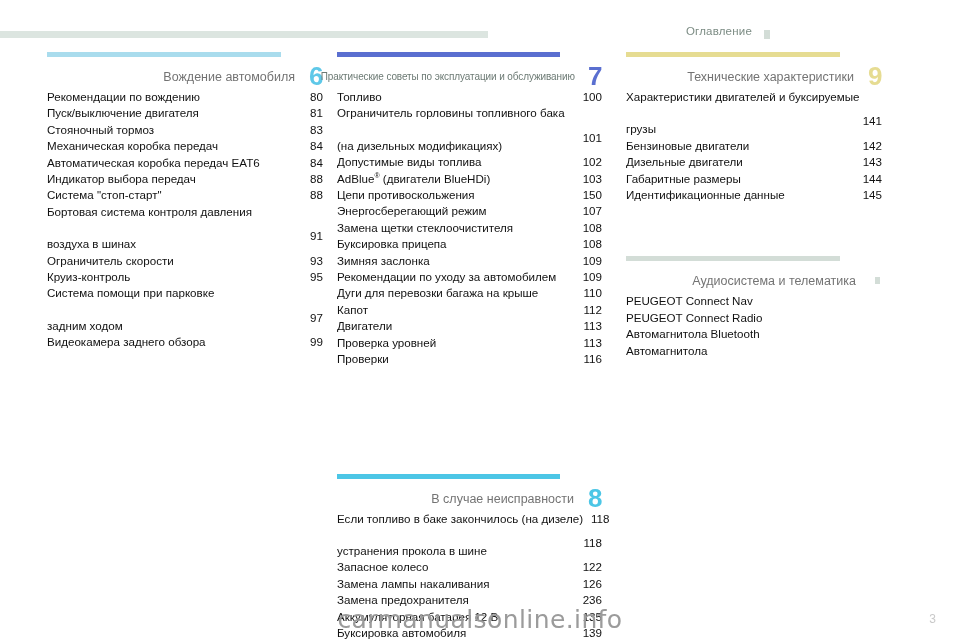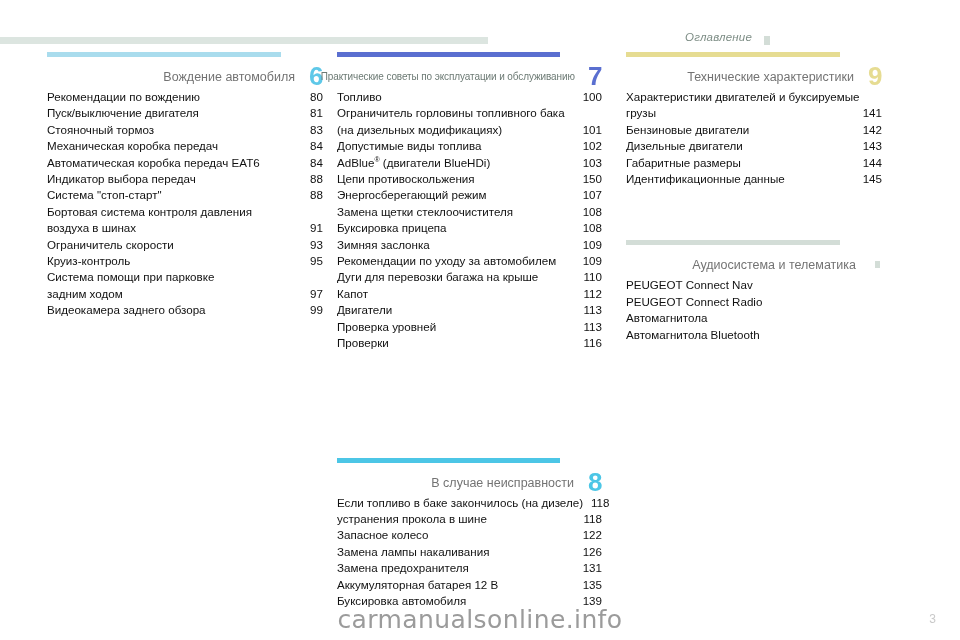--- a/index.html
+++ b/index.html
@@ -9,21 +9,21 @@
     background:#ffffff;
     font-family:"Liberation Sans","DejaVu Sans",sans-serif;
     color:#1a1a1a;
     position:relative;
     overflow:hidden;
     -webkit-font-smoothing:antialiased;
   }
 
   
   .page-header{
-    position:absolute;left:0;top:8px;width:796px;height:52px;font-style:italic;
+    position:absolute;left:0;top:2px;width:796px;height:52px;
   }
   .header-rule{
     position:absolute;left:0;top:29px;width:488px;height:7px;
     background:#dce5e0;
   }
   .header-title{
     position:absolute;right:44px;top:23px;
     font-size:11.5px;color:#7c8c84;letter-spacing:.2px;
     white-space:nowrap;
   }
@@ -70,21 +70,21 @@
 
   
   .toc{margin-top:4px;}
   .entry{
     display:flex;justify-content:space-between;align-items:center;
     font-size:11.6px;line-height:16.4px;color:#111;
     white-space:nowrap;
   }
   .entry .label{flex:0 1 auto;overflow:visible;}
   .entry .page{flex:0 0 auto;padding-left:8px;font-variant-numeric:tabular-nums;}
-  .entry.cont .label{padding-left:0;}
+  .entry.cont .label{padding-left:0;margin-top:16px;}
 
   sup{font-size:7px;vertical-align:super;line-height:0;}
 
   
   .gap-lg{height:53px;}
   .gap-xl{height:106px;}
 
   
   .watermark{
     position:absolute;left:0;bottom:6px;width:960px;
@@ -264,21 +264,21 @@
           <div class="entry">
             <span class="label">Запасное колесо</span>
             <span class="page">122</span>
           </div>
           <div class="entry">
             <span class="label">Замена лампы накаливания</span>
             <span class="page">126</span>
           </div>
           <div class="entry">
             <span class="label">Замена предохранителя</span>
-            <span class="page">131</span>
+            <span class="page">236</span>
           </div>
           <div class="entry">
             <span class="label">Аккумуляторная батарея 12 В</span>
             <span class="page">135</span>
           </div>
           <div class="entry">
             <span class="label">Буксировка автомобиля</span>
             <span class="page">139</span>
           </div>
         </div>
@@ -325,24 +325,24 @@
           <div class="sec-marker"></div>
         </div>
         <div class="toc">
           <div class="entry nopage">
             <span class="label">PEUGEOT Connect Nav</span>
           </div>
           <div class="entry nopage">
             <span class="label">PEUGEOT Connect Radio</span>
           </div>
           <div class="entry nopage">
+            <span class="label">Автомагнитола Bluetooth</span>
+          </div>
+          <div class="entry nopage">
             <span class="label">Автомагнитола</span>
-          </div>
-          <div class="entry nopage">
-            <span class="label">Автомагнитола Bluetooth</span>
           </div>
         </div>
       </div>
       <div class="gap-lg"></div>
     </div>
 </div>
 
 <div class="watermark">carmanualsonline.info</div>
 <div class="folio">3</div>
 

